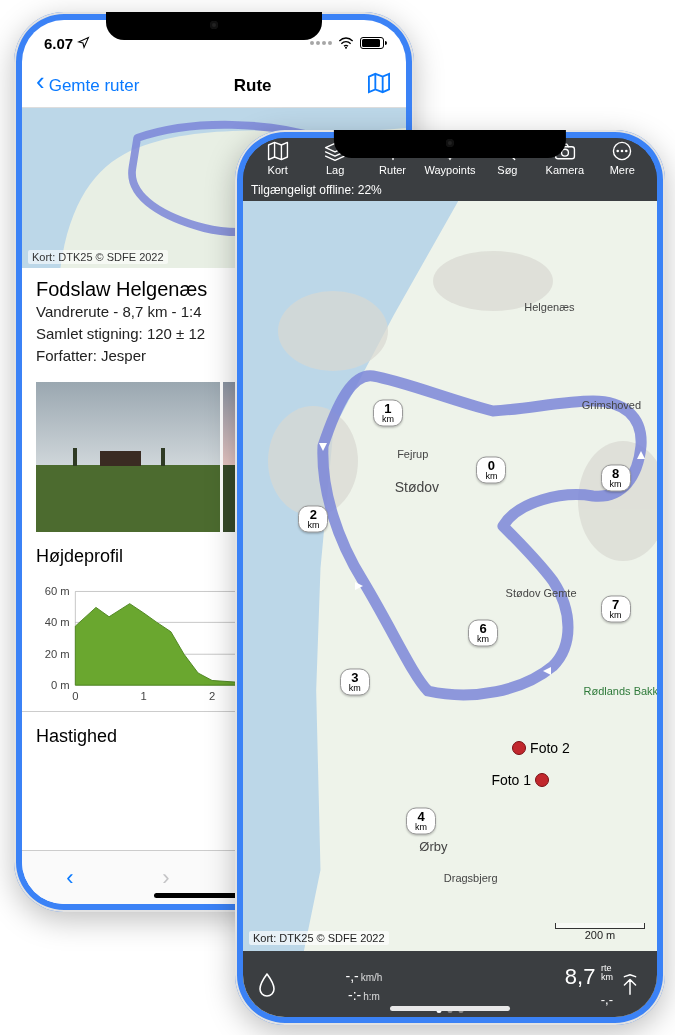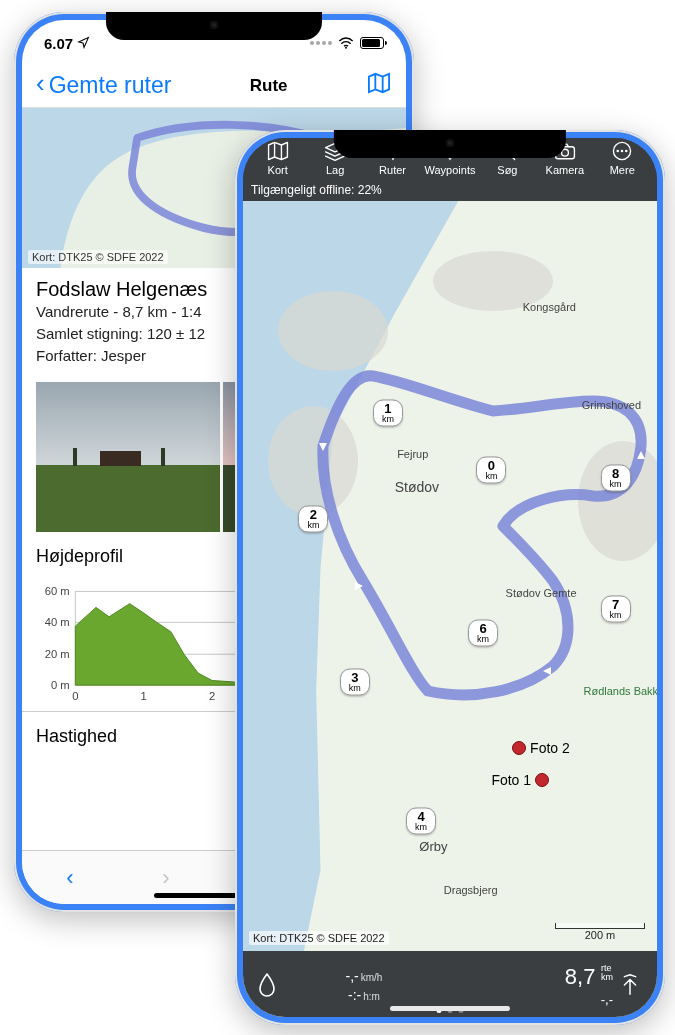--- a/index.html
+++ b/index.html
@@ -59,21 +59,21 @@
   .sb-batt::after{content:"";position:absolute;right:-4px;top:3px;width:2px;height:4px;background:currentColor;border-radius:0 2px 2px 0;}
   .sb-batt .fill{position:absolute;left:1px;top:1px;bottom:1px;width:80%;background:currentColor;border-radius:1.5px;}
 
   
   .nav {
     height: 44px;
     display:flex; align-items:center; justify-content:space-between;
     padding: 0 14px; font-size:17px;
     border-bottom: .5px solid #ddd;
   }
-  .nav .back-btn { color:#0a7aff; display:flex; align-items:center; gap:4px; font-size:23px; }
+  .nav .back-btn { color:#0a7aff; display:flex; align-items:center; gap:4px; font-size:17px; }
   .nav .title    { font-weight:600; }
   .nav .map-btn  { color:#0a7aff; }
   .chev-left::before { content:"‹"; font-size:26px; line-height:0; position:relative; top:-1px; }
 
   .map-area {
     position:relative; height: 160px; overflow:hidden;
     background:#e9f0e5;
   }
   .attribution {
     position:absolute; left:6px; bottom:4px;
@@ -396,24 +396,24 @@
       <div class="km-badge" style="left:17%; top:39%;"><span>2</span><small>km</small></div>
       <div class="km-badge" style="left:27%; top:59%;"><span>3</span><small>km</small></div>
       <div class="km-badge" style="left:43%; top:76%;"><span>4</span><small>km</small></div>
       <div class="km-badge" style="left:58%; top:53%;"><span>6</span><small>km</small></div>
       <div class="km-badge" style="left:90%; top:50%;"><span>7</span><small>km</small></div>
       <div class="km-badge" style="left:90%; top:34%;"><span>8</span><small>km</small></div>
 
       <div class="place" style="left:42%; top:35%; font-size:14px;">Stødov</div>
       <div class="place" style="left:41%; top:31%;">Fejrup</div>
       <div class="place" style="left:46%; top:79%; font-size:13px;">Ørby</div>
-      <div class="place" style="left:74%; top:13%;">Kongsgård</div>
+      <div class="place" style="left:74%; top:13%;">Helgenæs</div>
       <div class="place" style="left:89%; top:25%;">Grimshoved</div>
       <div class="place" style="left:72%; top:48%;">Stødov Gemte</div>
-      <div class="place" style="left:55%; top:83%;margin-top:12px;">Dragsbjerg</div>
+      <div class="place" style="left:55%; top:83%;">Dragsbjerg</div>
       <div class="place" style="left:92%; top:60%; color:#2f7a3a;">Rødlands Bakke</div>
 
       <div class="foto" style="left:60%; top:70%;">
         <span>Foto 1</span>
           <span class="dot"></span>
       </div>
       <div class="foto" style="left:65%; top:66%;">
         <span class="dot"></span>
           <span>Foto 2</span>
       </div>

